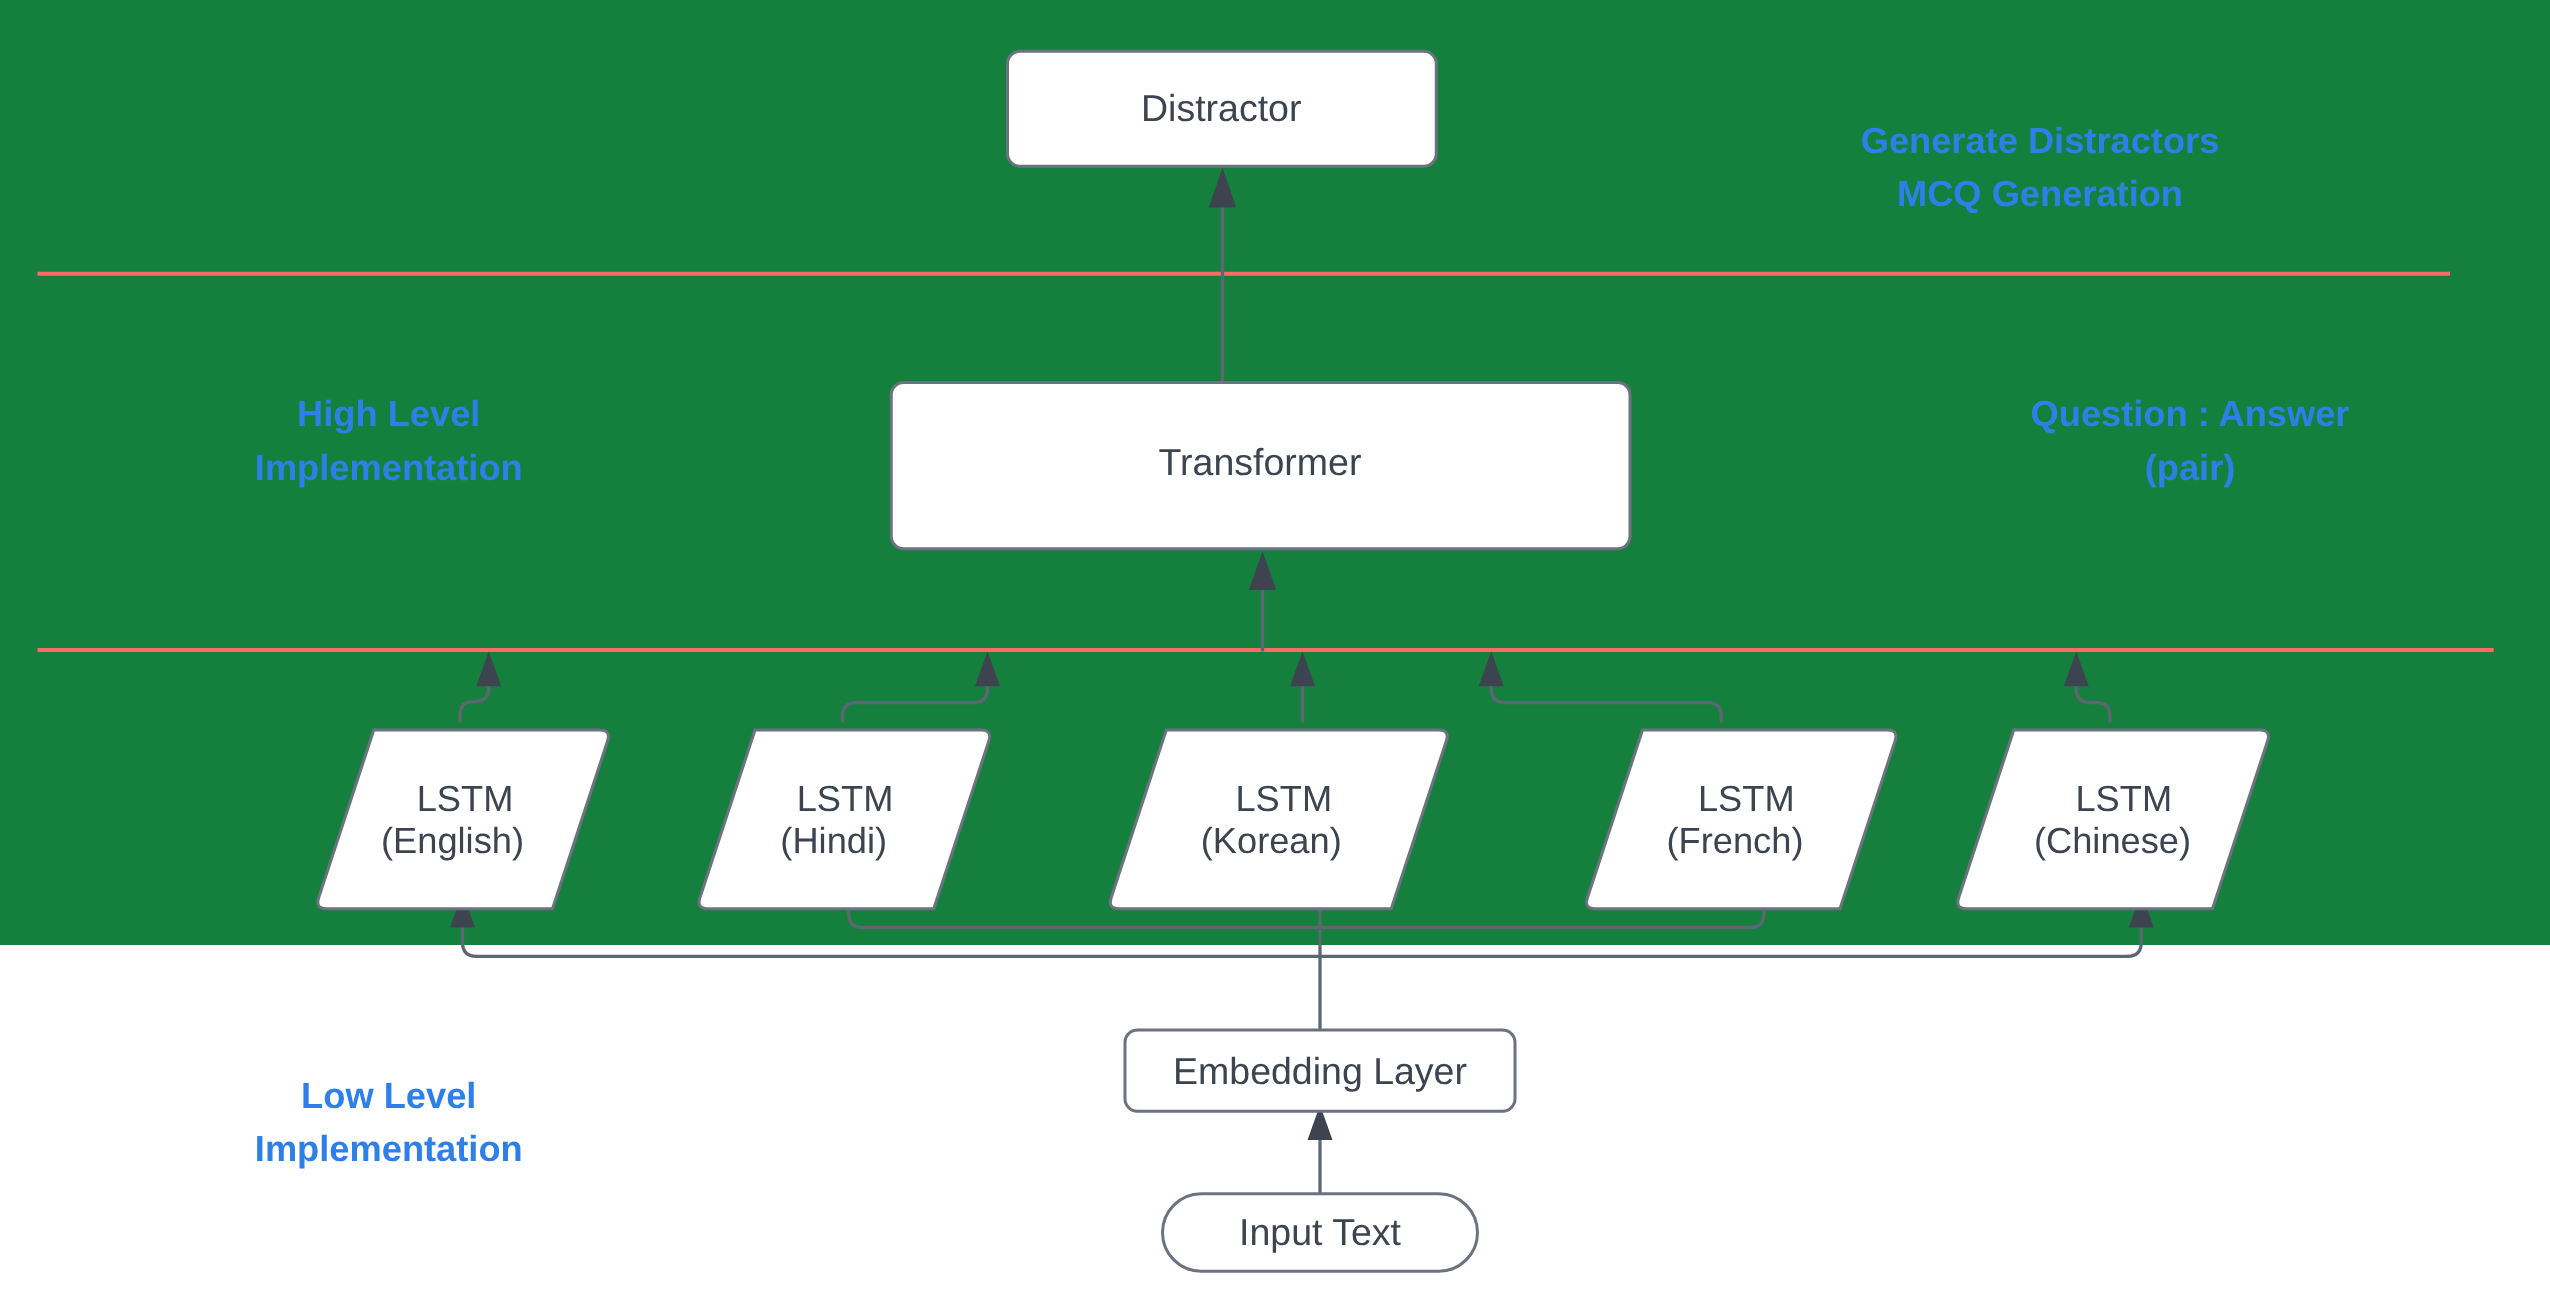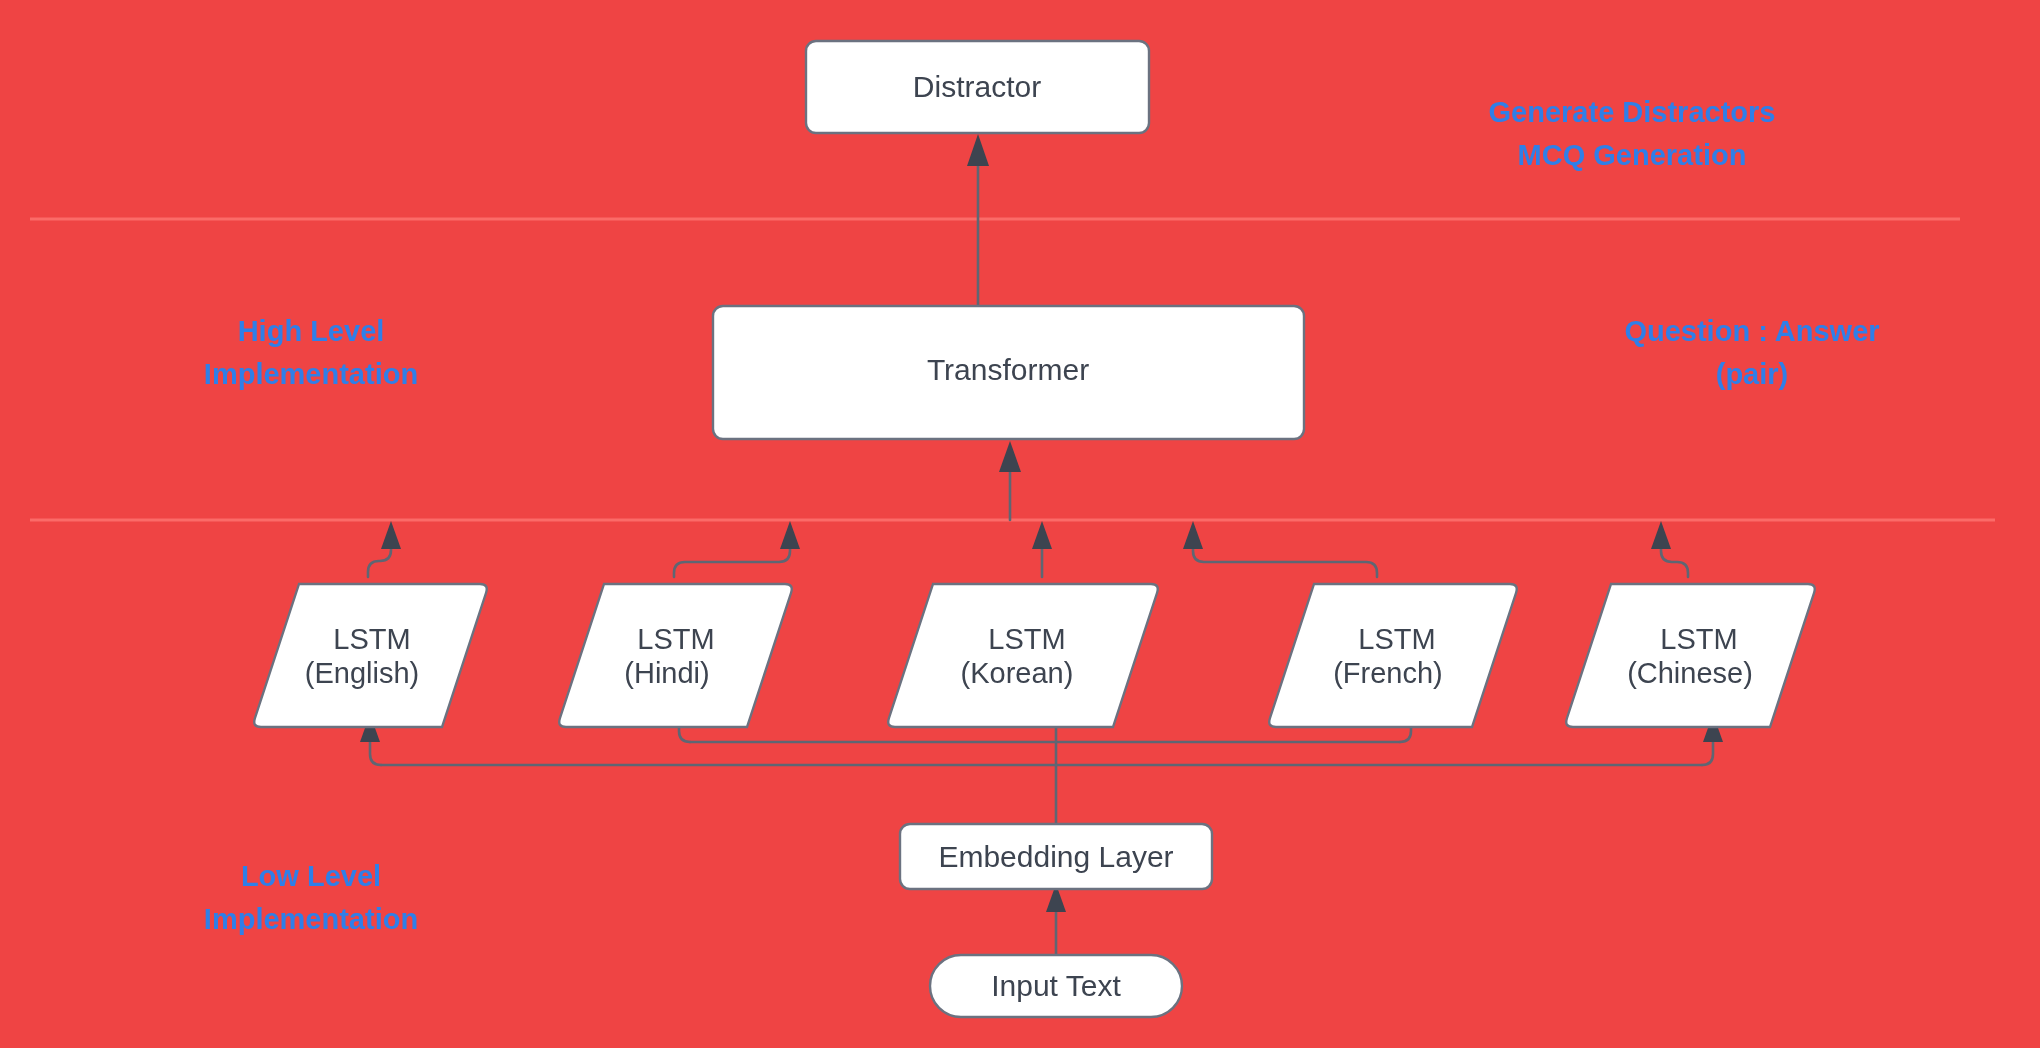--- a/index.html
+++ b/index.html
@@ -10,22 +10,22 @@
   }
   body {
     width: 2040px;
     height: 1048px;
     font-family: "Liberation Sans", sans-serif;
     overflow: hidden;
   }
   #diagram-root {
     position: relative;
     width: 2040px;
-    height: 1048px;
-    background: #ef4444;
+    height: 756px;
+    background: #15803d;
   }
   svg#diagram {
     display: block;
     width: 2040px;
     height: 1048px;
   }
   .node-shape {
     fill: #ffffff;
     stroke: #6b7280;
     stroke-width: 2.4;

